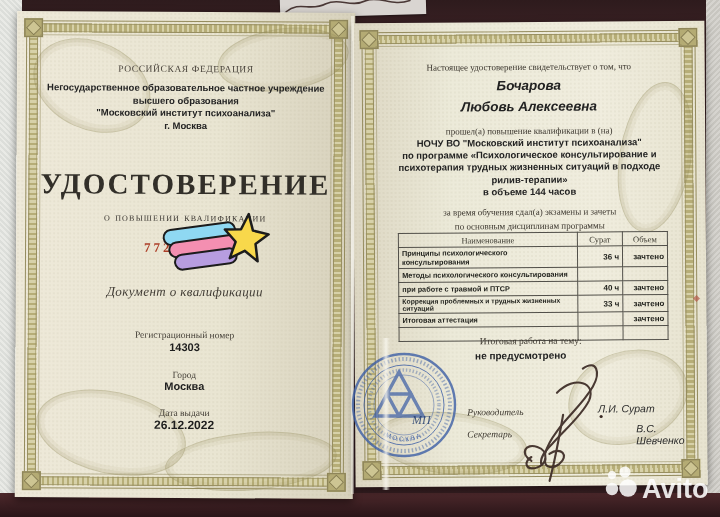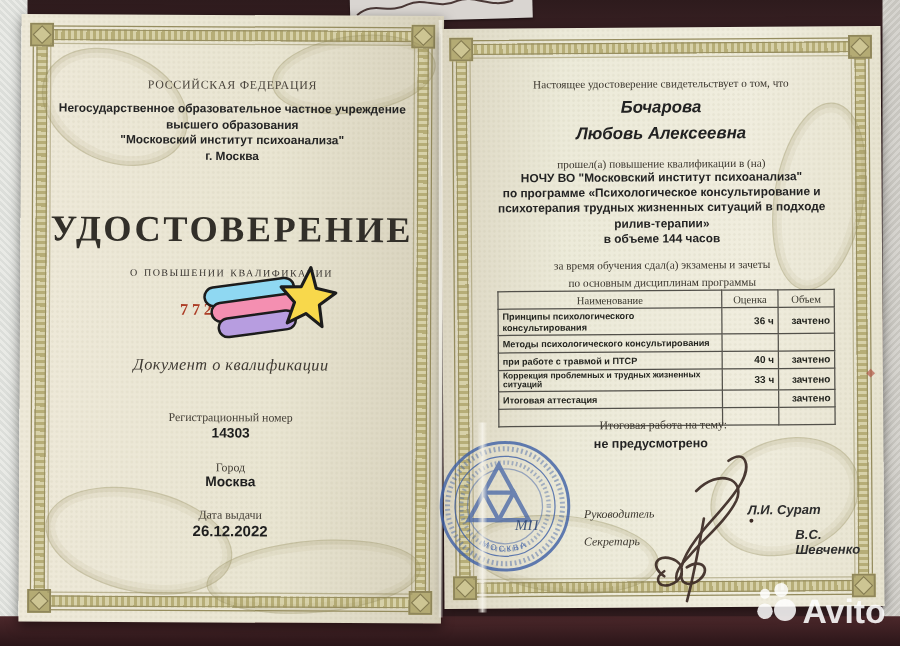--- a/index.html
+++ b/index.html
@@ -66,21 +66,21 @@
   .r-bold{font-size:9.5px;font-weight:bold;color:#232323;line-height:1.3;}
 
   table.subjects{position:absolute;left:44px;top:210px;width:270px;border-collapse:collapse;
     font-family:"Liberation Sans", sans-serif;}
   table.subjects th, table.subjects td{border:1px solid #52504a;padding:1px 3px;height:11px;}
   table.subjects th{font-family:"Liberation Serif", serif;font-weight:normal;font-size:8.5px;color:#3a382f;text-align:center;}
   td.nm{font-size:7.3px;font-weight:bold;text-align:left;color:#23241f;}
   td.vol,td.gr{font-size:8px;font-weight:bold;text-align:right;color:#23241f;width:38px;}
 
   .sig-lbl{font-size:9.5px;font-style:italic;color:#3c372f;}
-  .sig-name{font-size:10.5px;font-style:italic;color:#2c2c2c;font-family:"Liberation Sans", sans-serif;font-weight:bold;}
+  .sig-name{font-size:10.5px;font-style:italic;color:#2c2c2c;font-family:"Liberation Sans", sans-serif;}
 
   .crease{left:382px;top:338px;width:8px;height:152px;z-index:4;
     background:linear-gradient(to right,rgba(248,246,238,0),rgba(248,246,238,.8),rgba(248,246,238,0));}
   .stamp{left:349px;top:350px;z-index:3;}
   .watermark{left:604px;top:464px;z-index:5;}
   .ornament-dot{left:694px;top:296px;width:5px;height:5px;background:#b05040;opacity:.65;
      transform:rotate(45deg);z-index:3;}
 </style>
 </head>
 <body>
@@ -181,21 +181,21 @@
 психотерапия трудных жизненных ситуаций в подходе
 рилив-терапии»</div>
     <div class="abs ctr r-bold sans" style="top:164px;">в объеме 144 часов</div>
     <div class="abs ctr r-line pre" style="top:184px;line-height:1.5;">за время обучения сдал(а) экзамены и зачеты
 по основным дисциплинам программы</div>
 
     <table class="subjects">
       <thead>
         <tr>
           <th>Наименование</th>
-          <th>Оценка</th>
+          <th>Сурат</th>
           <th>Объем</th>
         </tr>
       </thead>
       <tbody>
         <tr>
           <td class="nm">Принципы психологического консультирования</td>
           <td class="vol">36 ч</td>
           <td class="gr">зачтено</td>
         </tr>
         <tr>

